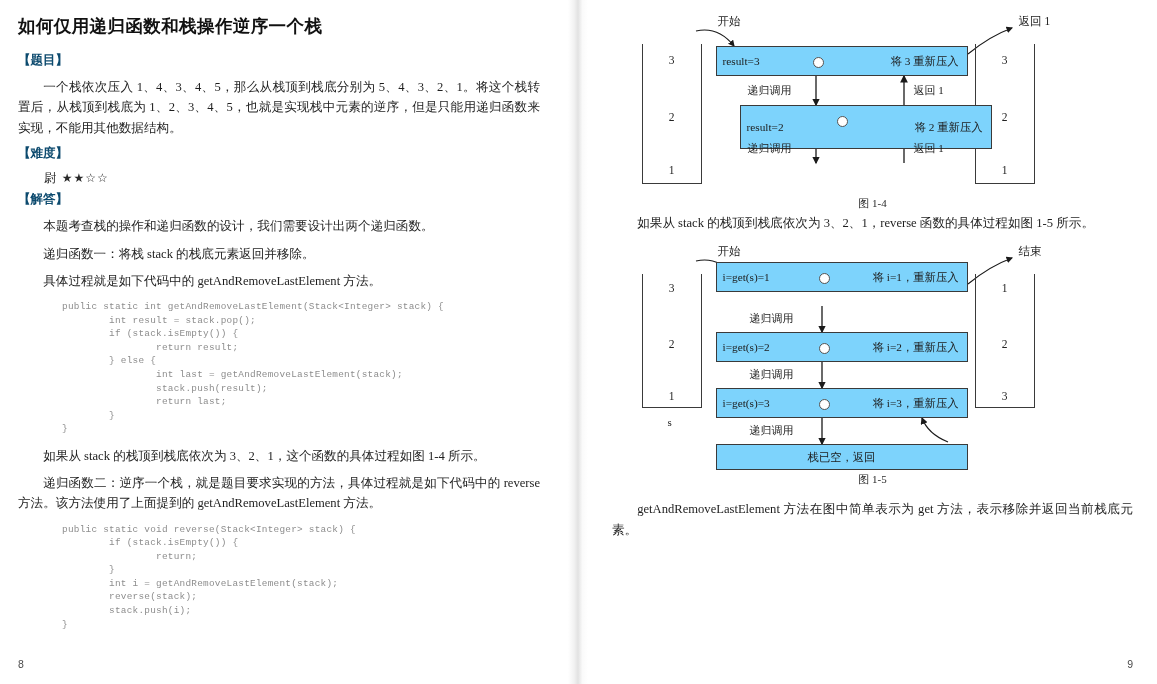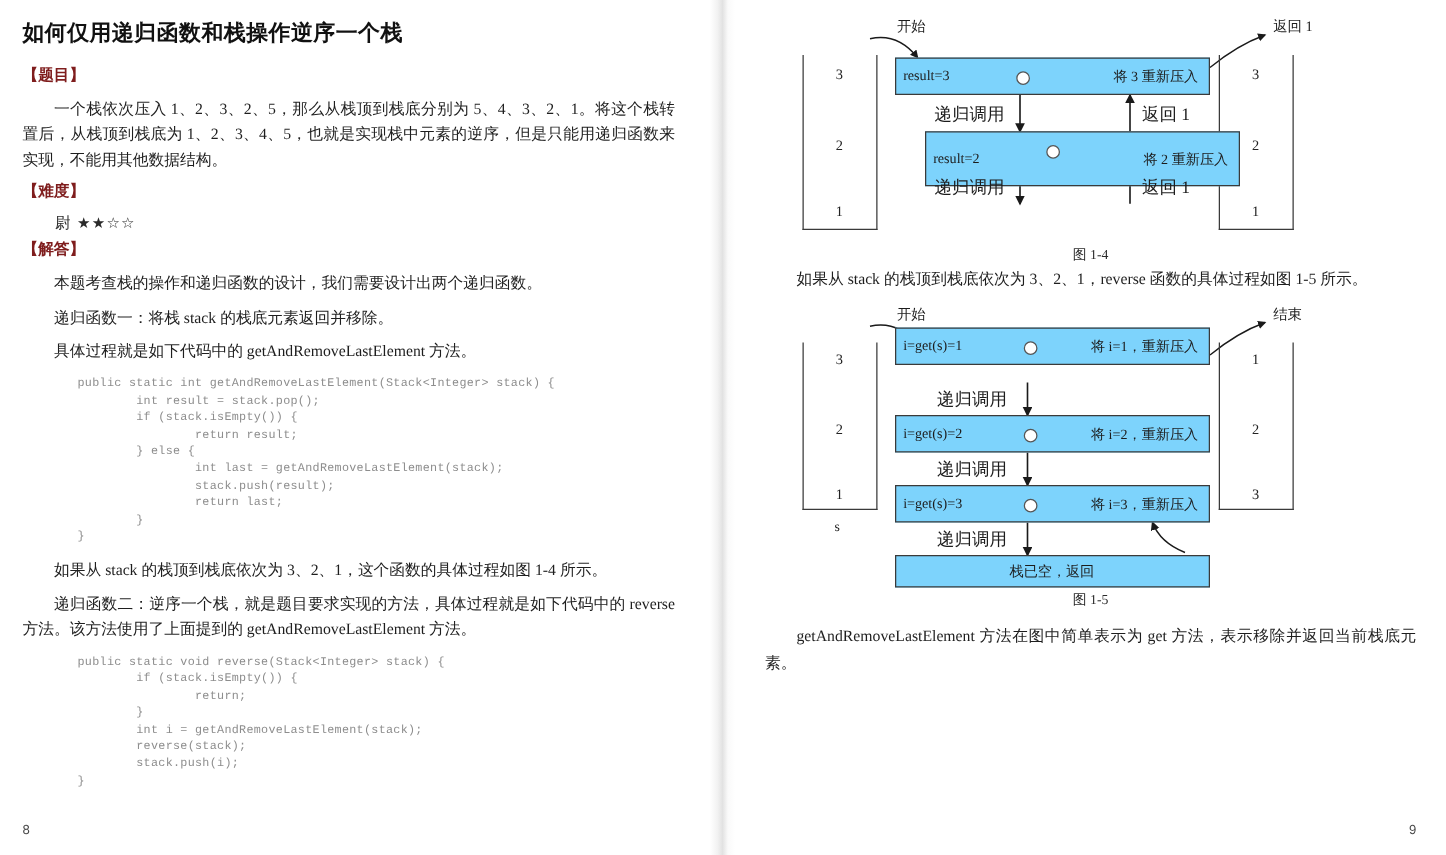--- a/index.html
+++ b/index.html
@@ -47,21 +47,21 @@
     font-weight: 700;
     letter-spacing: 0.4px;
     margin: 6px 0 14px 0;
     color: #111;
   }
   .section-head {
     font-family: "Liberation Sans", "DejaVu Sans", sans-serif;
     font-size: 12.5px;
     font-weight: 700;
     margin: 0 0 8px 0;
-    color: #7f1d1d;
+    color: #0c4a6e;
   }
   p.body-text {
     font-size: 12.6px;
     line-height: 1.62;
     margin: 0 0 7px 0;
     text-align: justify;
     text-justify: inter-ideograph;
     color: #1e1e1e;
   }
   p.indent {
@@ -159,21 +159,21 @@
   .circle-marker {
     position: absolute;
     width: 9px;
     height: 9px;
     border: 1px solid #555;
     border-radius: 50%;
     background: #fff;
   }
   .edge-label {
     position: absolute;
-    font-size: 14px;
+    font-size: 11px;
     color: #1c1c1c;
     white-space: nowrap;
   }
   .anno-label {
     position: absolute;
     font-size: 11.5px;
     color: #1c1c1c;
     white-space: nowrap;
   }
   svg.overlay {
@@ -188,21 +188,21 @@
 <body>
 
 <div class="spread">
 
   <div class="page page-left">
 
     <h1 class="doc-title">如何仅用递归函数和栈操作逆序一个栈</h1>
 
     <div class="section-head">【题目】</div>
 
-    <p class="body-text indent">一个栈依次压入 1、2、3、2、5，那么从栈顶到栈底分别为 5、4、3、2、1。将这个栈转置后，从栈顶到栈底为 1、2、3、4、5，也就是实现栈中元素的逆序，但是只能用递归函数来实现，不能用其他数据结构。</p>
+    <p class="body-text indent">一个栈依次压入 1、4、3、4、5，那么从栈顶到栈底分别为 5、4、3、2、1。将这个栈转置后，从栈顶到栈底为 1、2、3、4、5，也就是实现栈中元素的逆序，但是只能用递归函数来实现，不能用其他数据结构。</p>
 
     <div class="section-head">【难度】</div>
 
     <div class="difficulty-line">
       <span>尉</span>
       <span class="stars">★★☆☆</span>
     </div>
 
     <div class="section-head">【解答】</div>
 

